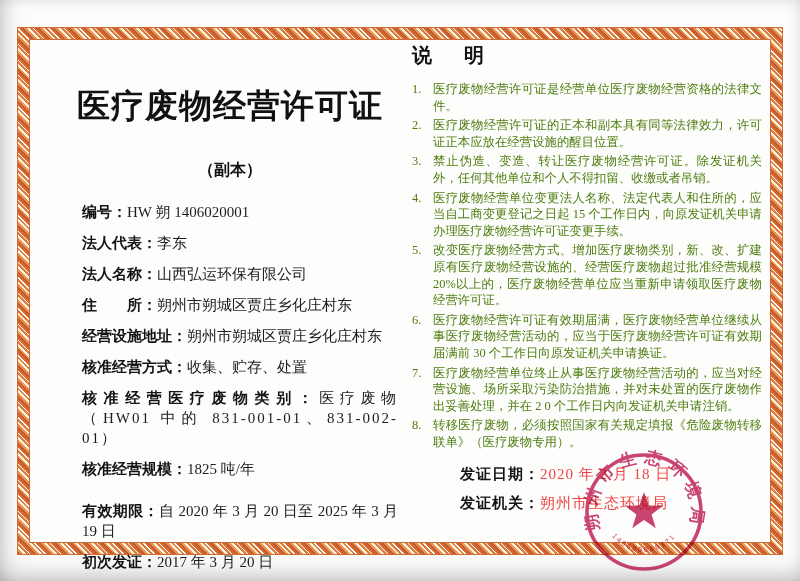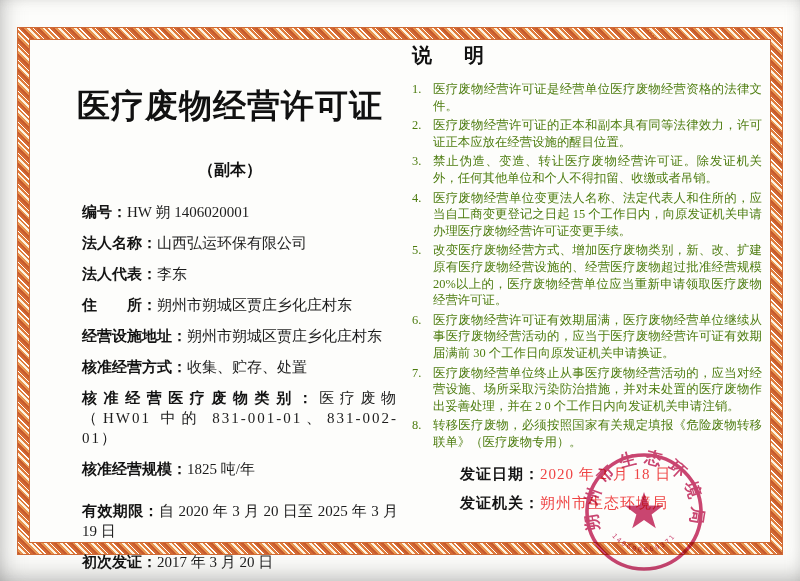--- a/index.html
+++ b/index.html
@@ -62,24 +62,24 @@
   <div class="content">
 
     <div class="left-col">
       <h1 class="cert-title">医疗废物经营许可证</h1>
       <div class="cert-subtitle">（副本）</div>
 
       <div class="field">
         <span class="flabel">编号：</span><span class="fvalue">HW 朔 1406020001</span>
       </div>
       <div class="field">
-        <span class="flabel">法人名称：</span><span class="fvalue">山西弘运环保有限公司</span>
+        <span class="flabel">法人代表：</span><span class="fvalue">李东</span>
       </div>
       <div class="field">
-        <span class="flabel">法人代表：</span><span class="fvalue">李东</span>
+        <span class="flabel">法人名称：</span><span class="fvalue">山西弘运环保有限公司</span>
       </div>
       <div class="field">
         <span class="flabel">住　　所：</span><span class="fvalue">朔州市朔城区贾庄乡化庄村东</span>
       </div>
       <div class="field">
         <span class="flabel">经营设施地址：</span><span class="fvalue">朔州市朔城区贾庄乡化庄村东</span>
       </div>
       <div class="field">
         <span class="flabel">核准经营方式：</span><span class="fvalue">收集、贮存、处置</span>
       </div>

